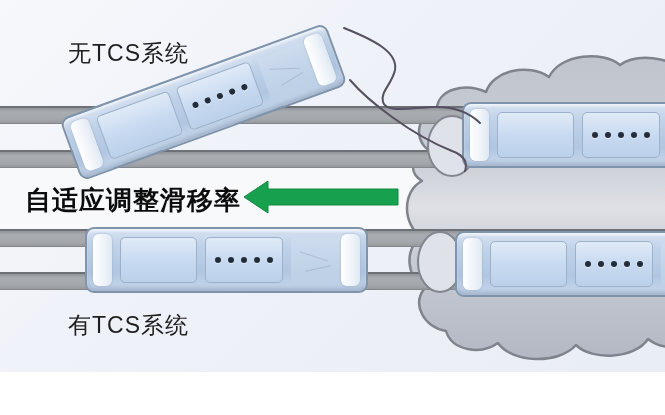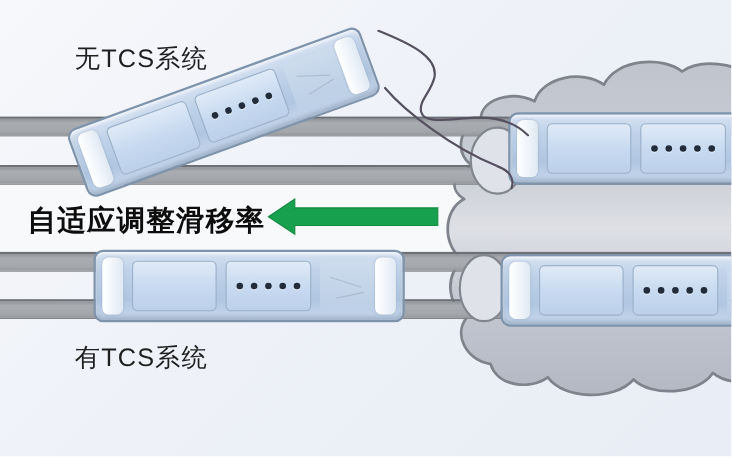--- a/index.html
+++ b/index.html
@@ -1,18 +1,18 @@
 <!DOCTYPE html>
 <html><head>
 <meta charset="utf-8">
 <style>
   html,body{margin:0;padding:0;}
   #stage{
     position:relative;
-    width:665px;height:415px;
+    width:665px;height:372px;
     overflow:hidden;
     background:linear-gradient(135deg,#f7f8fb 0%,#eef1f8 45%,#e9edf5 100%);
     font-family:"Liberation Sans","DejaVu Sans",sans-serif;
   }
   
   .mid-band{
     position:absolute;left:0;top:167px;width:665px;height:62px;
     background:#f8f9fb;
   }
   

